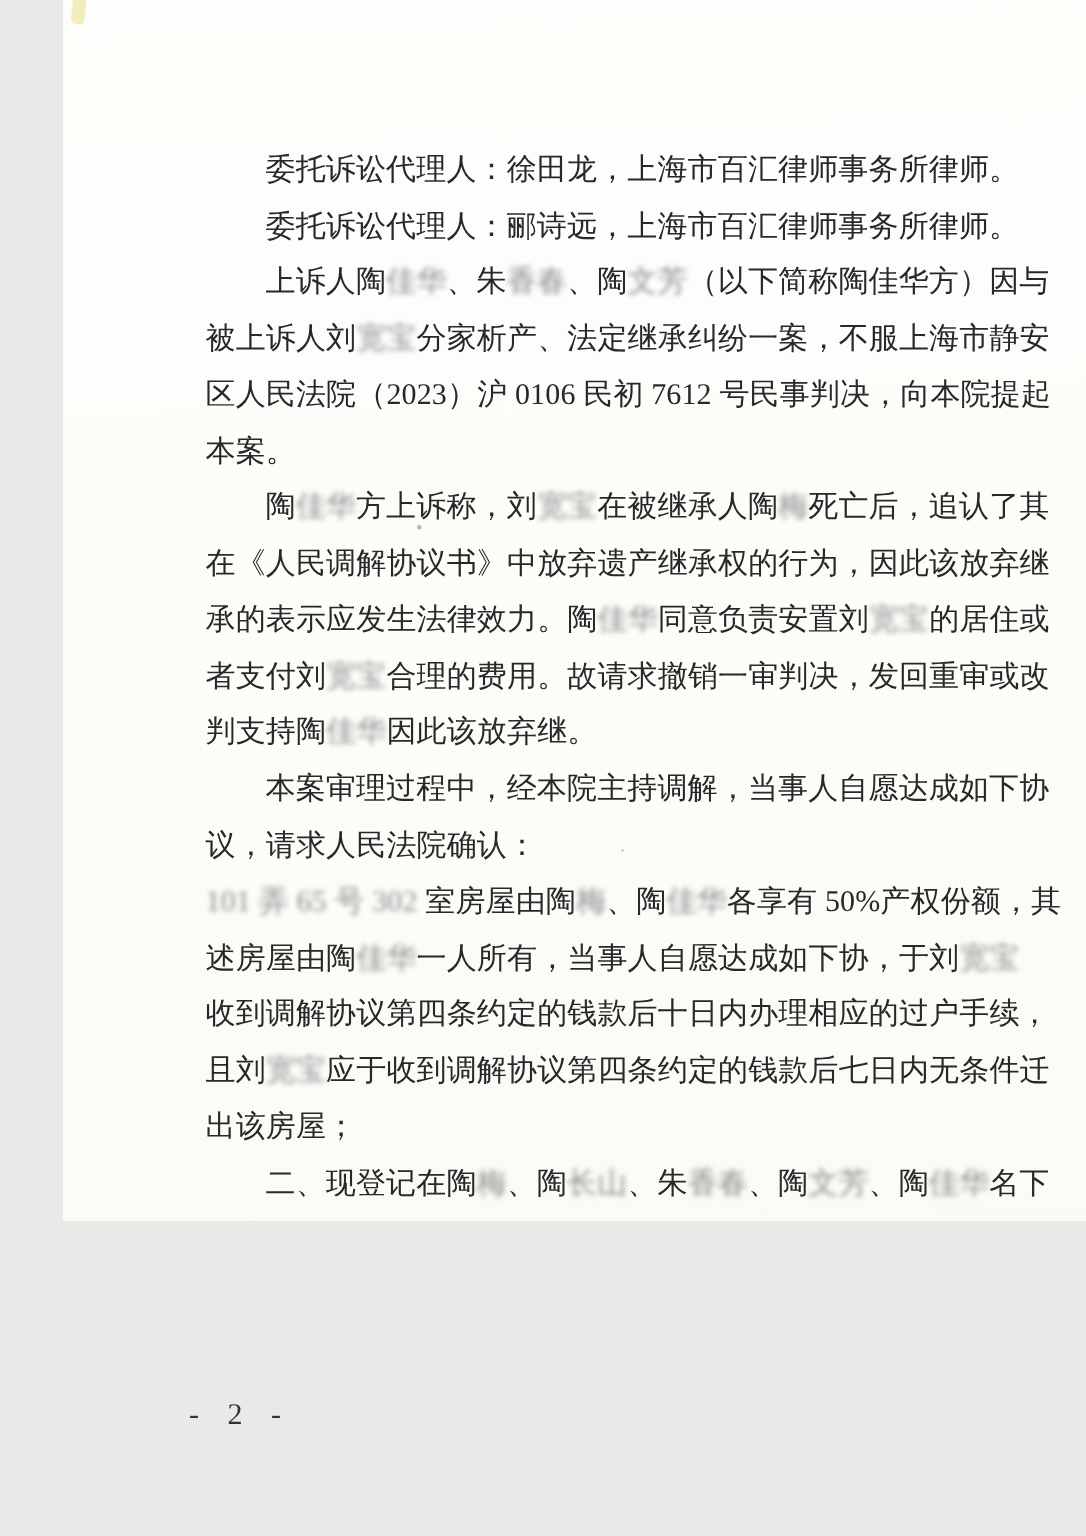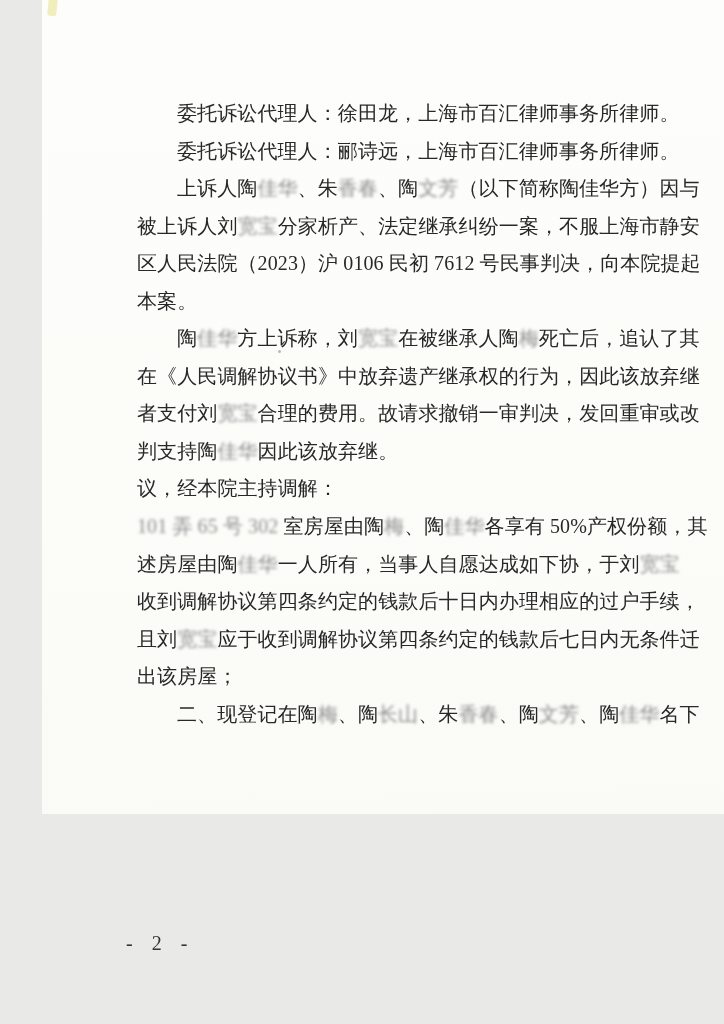--- a/index.html
+++ b/index.html
@@ -77,23 +77,25 @@
 
   <div class="doc-text">
       <div class="line indent"><span>委托诉讼代理人：徐田龙，上海市百汇律师事务所律师。</span></div>
       <div class="line indent"><span>委托诉讼代理人：郦诗远，上海市百汇律师事务所律师。</span></div>
       <div class="line indent"><span>上诉人陶</span><span class="blur">佳华</span><span>、朱</span><span class="blur">香春</span><span>、陶</span><span class="blur">文芳</span><span>（以下简称陶佳华方）因与</span></div>
       <div class="line"><span>被上诉人刘</span><span class="blur">宽宝</span><span>分家析产、法定继承纠纷一案，不服上海市静安</span></div>
       <div class="line"><span>区人民法院（2023）沪 0106 民初 7612 号民事判决，向本院提起</span></div>
       <div class="line"><span>本案。</span></div>
       <div class="line indent"><span>陶</span><span class="blur">佳华</span><span>方上诉称，刘</span><span class="blur">宽宝</span><span>在被继承人陶</span><span class="blur">梅</span><span>死亡后，追认了其</span></div>
       <div class="line"><span>在《人民调解协议书》中放弃遗产继承权的行为，因此该放弃继</span></div>
+      <div class="line"><span>承的表示应发生法律效力。陶</span><span class="blur">佳华</span><span>同意负责安置刘</span><span class="blur">宽宝</span><span>的居住或</span></div>
       <div class="line"><span>者支付刘</span><span class="blur">宽宝</span><span>合理的费用。故请求撤销一审判决，发回重审或改</span></div>
       <div class="line"><span>判支持陶</span><span class="blur">佳华</span><span>因此该放弃继。</span></div>
-      <div class="line"><span>议，经本院主持调解：</span></div>
+      <div class="line indent"><span>本案审理过程中，经本院主持调解，当事人自愿达成如下协</span></div>
+      <div class="line"><span>议，请求人民法院确认：</span></div>
       <div class="line"><span class="blur">101 弄 65 号 302</span><span> 室房屋由陶</span><span class="blur">梅</span><span>、陶</span><span class="blur">佳华</span><span>各享有 50%产权份额，其</span></div>
       <div class="line"><span>述房屋由陶</span><span class="blur">佳华</span><span>一人所有，当事人自愿达成如下协，于刘</span><span class="blur">宽宝</span></div>
       <div class="line"><span>收到调解协议第四条约定的钱款后十日内办理相应的过户手续，</span></div>
       <div class="line"><span>且刘</span><span class="blur">宽宝</span><span>应于收到调解协议第四条约定的钱款后七日内无条件迁</span></div>
       <div class="line"><span>出该房屋；</span></div>
       <div class="line indent"><span>二、现登记在陶</span><span class="blur">梅</span><span>、陶</span><span class="blur">长山</span><span>、朱</span><span class="blur">香春</span><span>、陶</span><span class="blur">文芳</span><span>、陶</span><span class="blur">佳华</span><span>名下</span></div>
     </div>
 
   <div class="footer-pageno">- 2 -</div>
 </div>

